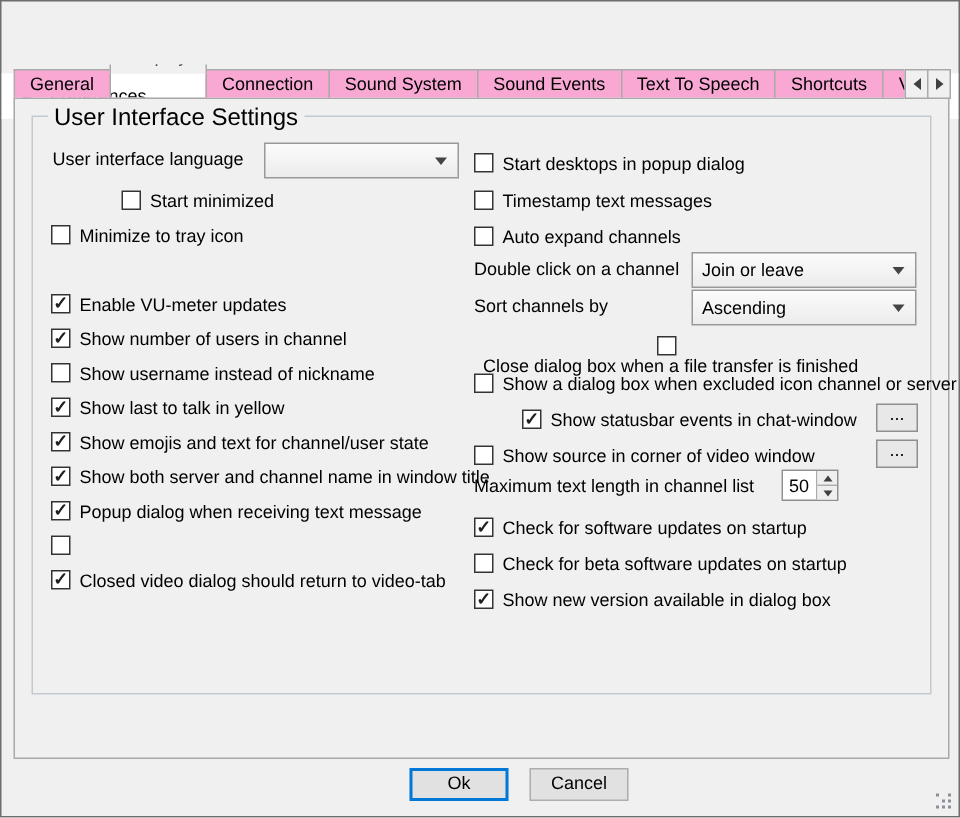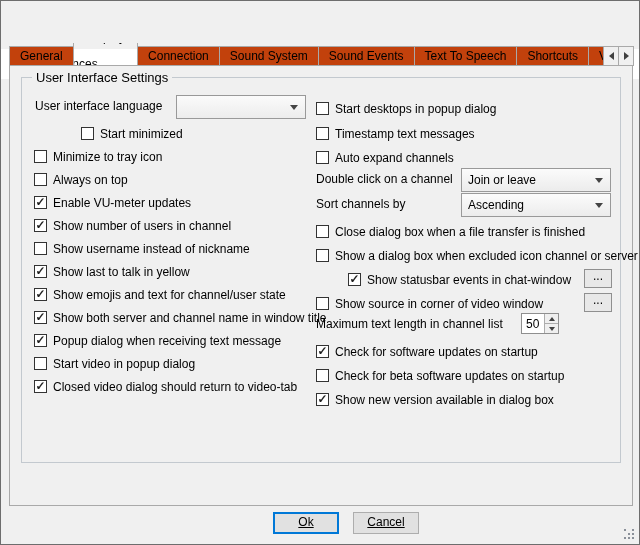--- a/index.html
+++ b/index.html
@@ -14,34 +14,34 @@
     display:flex;align-items:center;border-bottom:1px solid #ffffff;margin-top:48px;}
   .app-icon{margin-left:9px;width:16px;height:16px;flex:none;}
   .title-text{margin-left:7px;font-size:12px;}
   .close-btn{position:absolute;right:0;top:0;width:45px;height:30px;display:flex;
     align-items:center;justify-content:center;font-size:15px;color:#1a1a1a;cursor:default;}
   
   .tab-pane{position:absolute;left:8px;top:64px;width:624px;height:441px;
     border:1px solid #a9a9a9;background:#f0f0f0;z-index:1;}
   .tabstrip{position:absolute;left:8px;top:42px;width:624px;height:23px;
     display:flex;align-items:flex-end;z-index:2;overflow:hidden;}
-  .tab{height:19px;margin-bottom:1px;line-height:18px;padding:0 10px;background:#c2410c;
+  .tab{height:19px;margin-bottom:1px;line-height:18px;padding:0 10px;background:#f9a8d4;
     border:1px solid #a9a9a9;border-bottom:none;margin-right:-1px;white-space:nowrap;cursor:default;}
   .tab.active{height:23px;margin-bottom:17px;line-height:21px;background:#f0f0f0;
     padding:0 12px;position:relative;z-index:3;}
   .tab.last{padding-right:28px;}
   .tab-arrows{position:absolute;left:602px;top:45px;display:flex;z-index:4;}
   .arrow-btn{width:16px;height:20px;background:#f0f0f0;border:1px solid #a9a9a9;
     display:flex;align-items:center;justify-content:center;margin-right:-1px;}
   .tri-left{width:0;height:0;border-top:4px solid transparent;border-bottom:4px solid transparent;border-right:5px solid #404040;}
   .tri-right{width:0;height:0;border-top:4px solid transparent;border-bottom:4px solid transparent;border-left:5px solid #404040;}
   
   .groupbox{position:absolute;left:20px;top:76px;width:600px;height:386px;
     border:1px solid #c3c9cf;z-index:2;}
-  .group-title{position:absolute;left:10px;top:-8px;background:#f0f0f0;padding:0 4px;font-size:13px;}
+  .group-title{position:absolute;left:10px;top:-8px;background:#f0f0f0;padding:0 4px;font-size:16px;}
   
   .row{position:absolute;display:flex;align-items:center;height:15px;z-index:3;}
   .cb{width:13px;height:13px;background:#fff;border:1px solid #333;position:relative;flex:none;}
   .cb .check-glyph{display:none;}
   .cb[data-state="checked"] .check-glyph{display:block;position:absolute;left:0;top:-1px;width:11px;
     text-align:center;font-size:12px;line-height:13px;font-weight:bold;color:#1f1f1f;}
   .cb .check-glyph::before{content:"\2713";}
   .lbl{margin-left:6px;white-space:nowrap;}
   .static-label{position:absolute;height:16px;line-height:16px;white-space:nowrap;z-index:3;}
   .combo{position:absolute;height:24px;background:linear-gradient(#fbfbfb,#ececec);
@@ -54,21 +54,21 @@
   .spinbox{position:absolute;width:38px;height:21px;border:1px solid #8f8f8f;background:#fff;z-index:3;}
   .spin-value{position:absolute;left:4px;top:2px;line-height:17px;}
   .spin-btns{position:absolute;right:0;top:0;bottom:0;width:14px;display:flex;flex-direction:column;border-left:1px solid #adadad;}
   .spin-btn{flex:1;background:#efefef;display:flex;align-items:center;justify-content:center;}
   .spin-btn + .spin-btn{border-top:1px solid #adadad;}
   .tri-up{width:0;height:0;border-left:3px solid transparent;border-right:3px solid transparent;border-bottom:4px solid #404040;}
   .tri-down{width:0;height:0;border-left:3px solid transparent;border-right:3px solid transparent;border-top:4px solid #404040;}
   
   .btn{position:absolute;width:66px;height:22px;background:#e1e1e1;border:1px solid #adadad;
     text-align:center;line-height:19px;font-size:12px;cursor:default;z-index:3;}
-  .btn .btn-text{text-decoration:underline;}
+  .btn .btn-text{}
   .btn.default{border:2px solid #0078d7;line-height:17px;}
   
   .grip{position:absolute;right:3px;bottom:3px;width:13px;height:13px;z-index:3;}
   .grip::before{content:"";position:absolute;left:1px;top:1px;width:2px;height:2px;background:#8a9099;
     box-shadow:8px 0 #8a9099,4px 4px #8a9099,8px 4px #8a9099,0 8px #8a9099,4px 8px #8a9099,8px 8px #8a9099;}
 </style>
 </head>
 <body>
 
 <div class="dialog">
@@ -116,24 +116,20 @@
   </div>
 
   <div class="row" style="left:33px;top:125px;padding-left:47px;">
     <span class="cb" data-state="unchecked"></span>
     <span class="lbl">Start minimized</span>
   </div>
   <div class="row" style="left:33px;top:148px;">
     <span class="cb" data-state="unchecked"></span>
     <span class="lbl">Minimize to tray icon</span>
   </div>
-  <div class="row" style="left:33px;top:171px;">
-    <span class="cb" data-state="unchecked"></span>
-    <span class="lbl">Always on top</span>
-  </div>
   <div class="row" style="left:33px;top:194px;">
     <span class="cb" data-state="checked">
         <span class="check-glyph"></span>
       </span>
     <span class="lbl">Enable VU-meter updates</span>
   </div>
   <div class="row" style="left:33px;top:217px;">
     <span class="cb" data-state="checked">
         <span class="check-glyph"></span>
       </span>
@@ -162,21 +158,20 @@
     <span class="lbl">Show both server and channel name in window title</span>
   </div>
   <div class="row" style="left:33px;top:332px;">
     <span class="cb" data-state="checked">
         <span class="check-glyph"></span>
       </span>
     <span class="lbl">Popup dialog when receiving text message</span>
   </div>
   <div class="row" style="left:33px;top:355px;">
     <span class="cb" data-state="unchecked"></span>
-    <span class="lbl">Start video in popup dialog</span>
   </div>
   <div class="row" style="left:33px;top:378px;">
     <span class="cb" data-state="checked">
         <span class="check-glyph"></span>
       </span>
     <span class="lbl">Closed video dialog should return to video-tab</span>
   </div>
 
   <div class="row" style="left:315px;top:100px;">
     <span class="cb" data-state="unchecked"></span>
@@ -196,21 +191,21 @@
     <span class="combo-value">Join or leave</span>
     <span class="combo-arrow"></span>
   </div>
 
   <div class="static-label" style="left:315px;top:195px;">Sort channels by</div>
   <div class="combo" style="left:460px;top:192px;width:150px;">
     <span class="combo-value">Ascending</span>
     <span class="combo-arrow"></span>
   </div>
 
-  <div class="row" style="left:315px;top:223px;">
+  <div class="row" style="left:315px;top:223px;flex-direction:column;">
     <span class="cb" data-state="unchecked"></span>
     <span class="lbl">Close dialog box when a file transfer is finished</span>
   </div>
   <div class="row" style="left:315px;top:247px;">
     <span class="cb" data-state="unchecked"></span>
     <span class="lbl">Show a dialog box when excluded icon channel or server</span>
   </div>
 
   <div class="row" style="left:315px;top:271px;margin-left:32px;">
     <span class="cb" data-state="checked">

